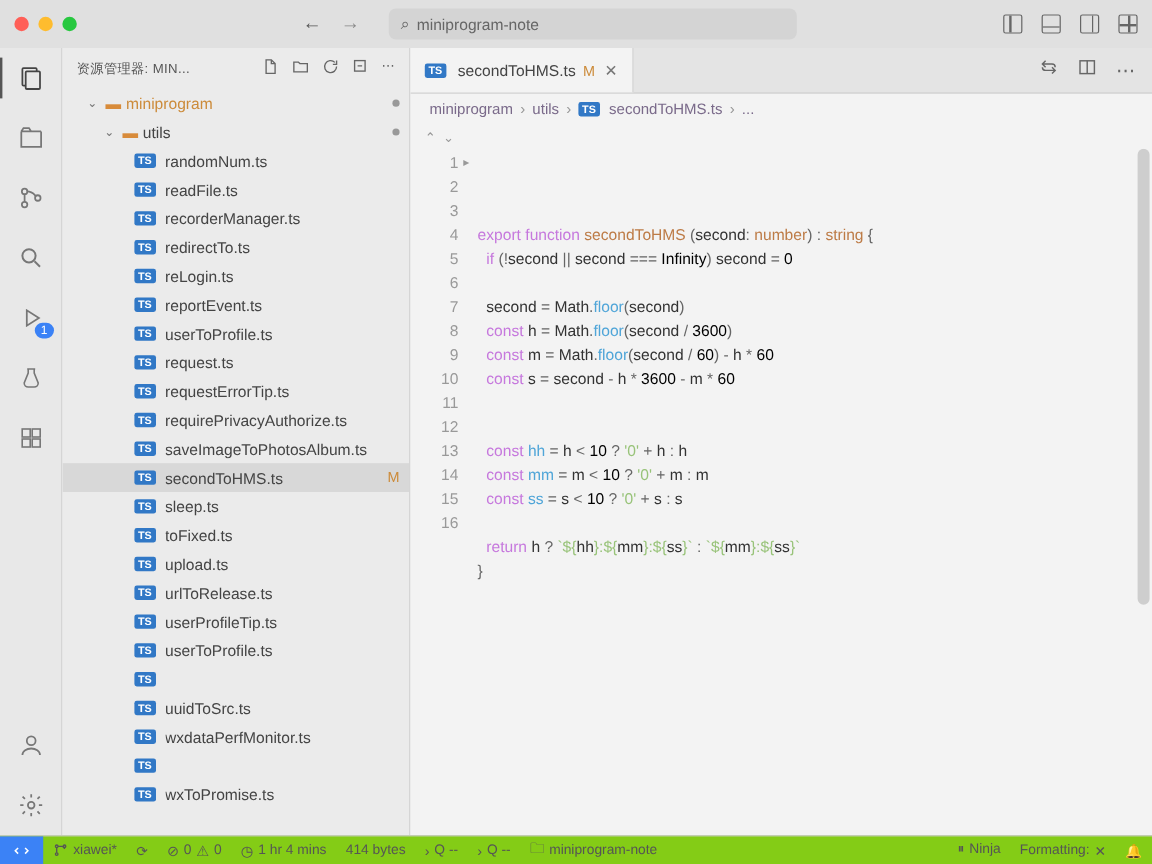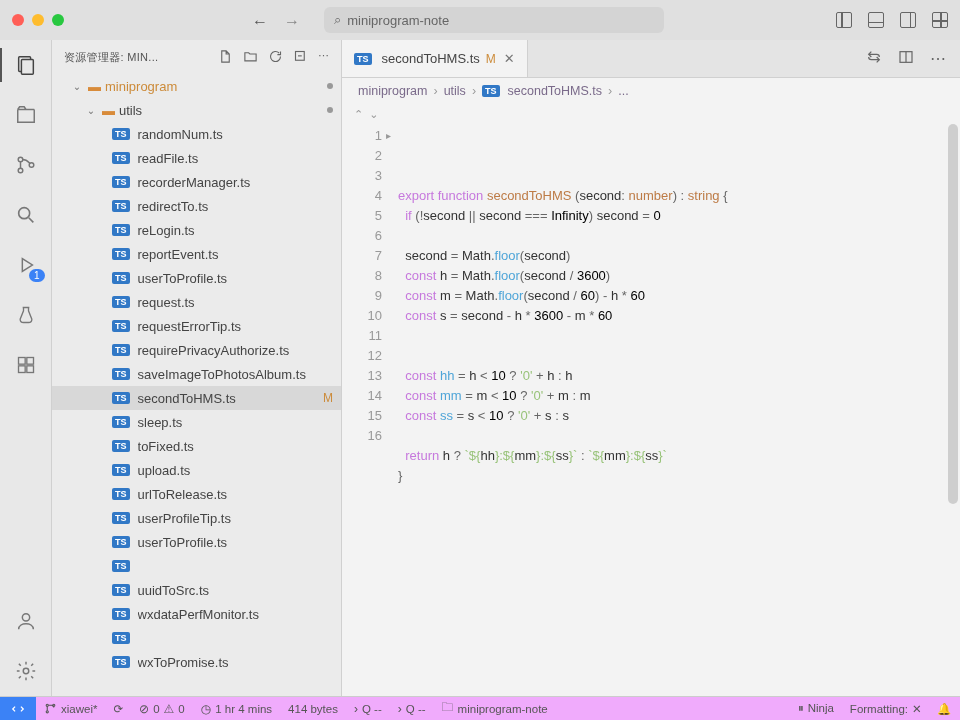--- a/index.html
+++ b/index.html
@@ -73,21 +73,21 @@
 .fname { color: #bd7b46; text-align: right; }
 .type { color: #bd7b46; }
 .num { color: #000000; }
 .str { color: #98c379; }
 .punc { color: #666; }
 .const-name { color: #4fa5d8; font-weight: 500; }
 .ident { color: #333; }
 
 .scrollbar-v { position: absolute; right: 2px; top: 0; width: 10px; height: 380px; background: rgba(0,0,0,0.15); border-radius: 5px; }
 
-.statusbar { height: 24px; background: #f0abfc; border-top: 1px solid #ccc; display: flex; align-items: center; font-size: 11.5px; color: #555; }
+.statusbar { height: 24px; background: #84cc16; border-top: 1px solid #ccc; display: flex; align-items: center; font-size: 11.5px; color: #555; }
 .sb-remote { background: #3b82f6; color: white; width: 36px; height: 100%; display: flex; align-items: center; justify-content: center; }
 .sb-item { padding: 0 8px; display: flex; align-items: center; gap: 4px; height: 100%; cursor: pointer; }
 .sb-right { margin-left: auto; display: flex; }
 .sb-icon { font-size: 12px; }
 </style>
 </head>
 <body>
 
 <div class="titlebar">
   <div class="traffic-lights">

